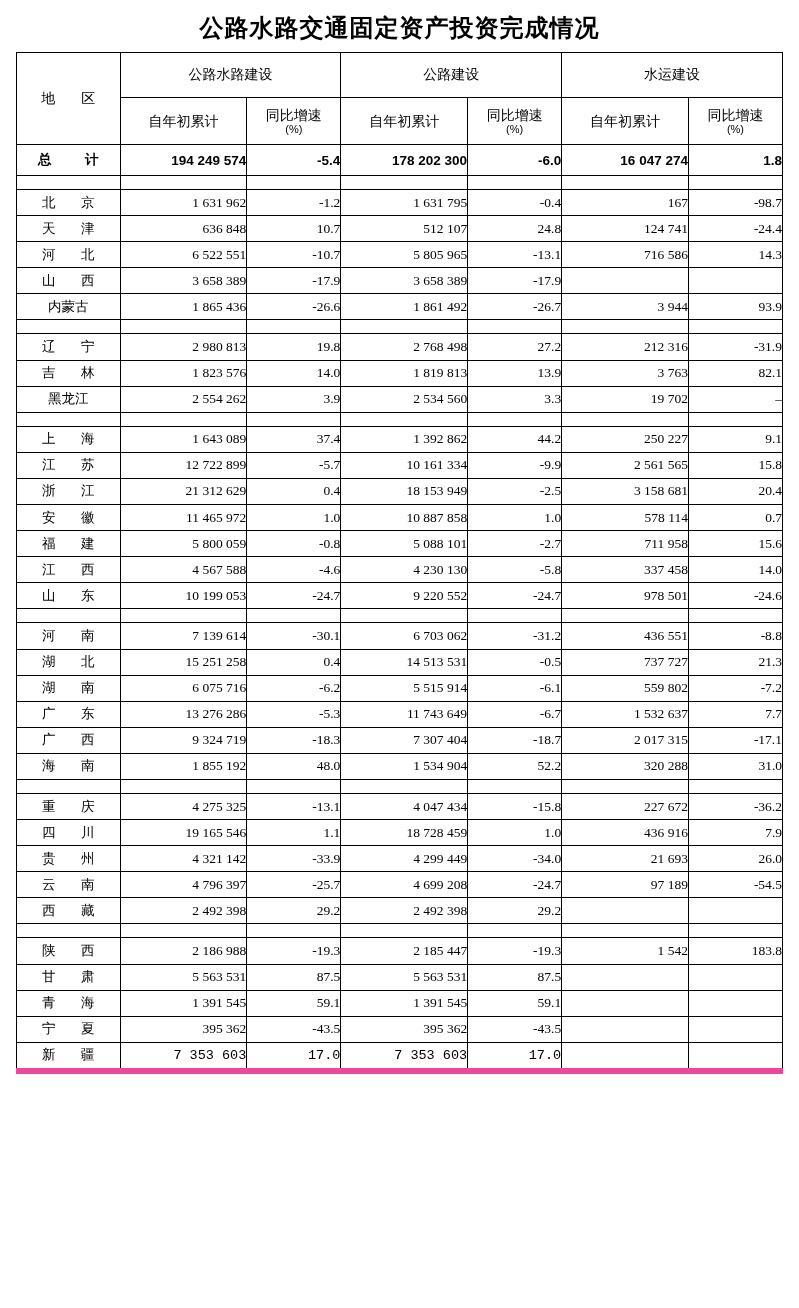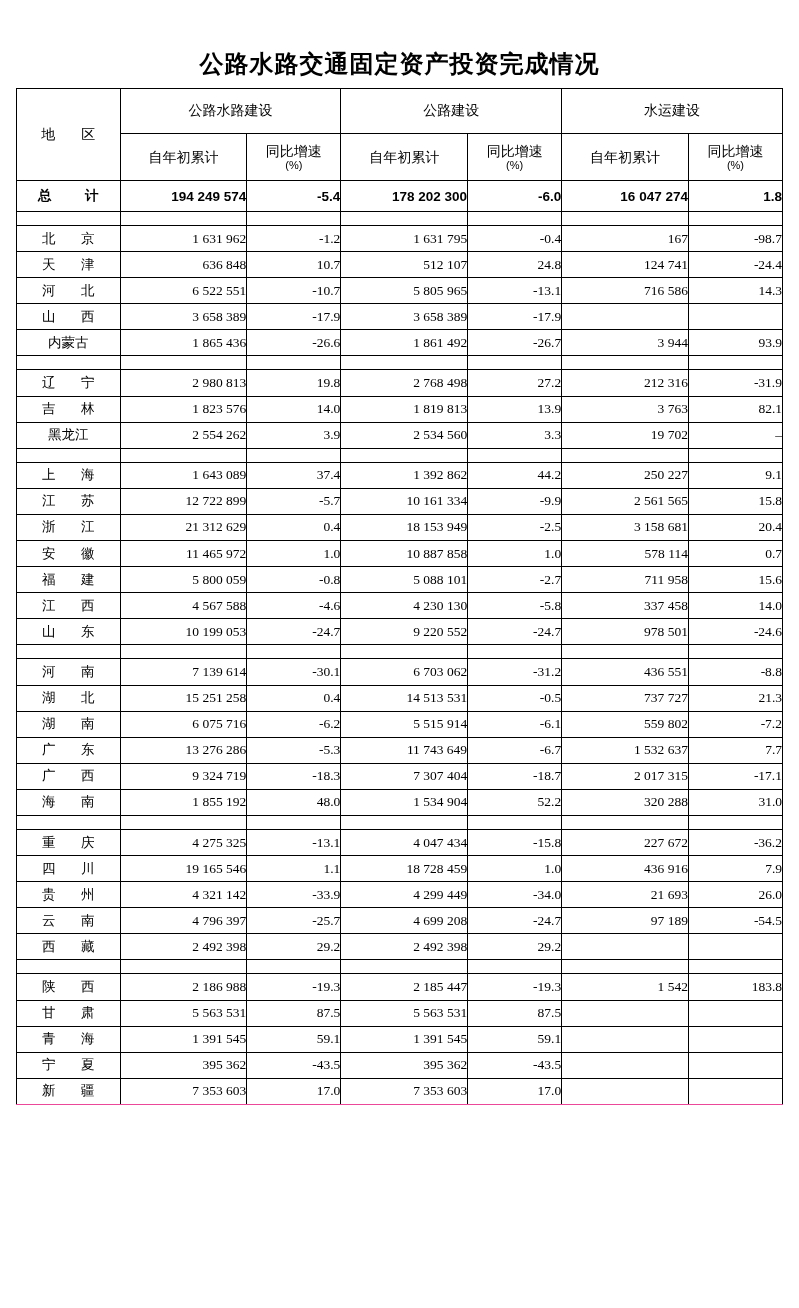--- a/index.html
+++ b/index.html
@@ -23,21 +23,20 @@
     position: relative;
   }
   .doc-title {
     text-align: center;
     font-family: "Liberation Sans", sans-serif;
     font-weight: bold;
     font-size: 24px;
     letter-spacing: 1px;
     padding-top: 12px;
     padding-bottom: 8px;
-    margin-top: 36px;
   }
   .unit-line {
     text-align: right;
     font-size: 13px;
     font-family: "Liberation Sans", sans-serif;
     padding-right: 4px;
     padding-bottom: 4px;
   }
   table.main {
     border-collapse: collapse;
@@ -106,21 +105,21 @@
     border-top: none;
     border-bottom: none;
   }
   tbody td {
     border-left: 1px solid #000;
     border-right: 1px solid #000;
     border-top: none;
     border-bottom: none;
   }
   tbody tr.total td { border-top: none; }
-  tbody tr:last-child td { border-bottom: 1px solid #ec4899; }
+  tbody tr:last-child td { border-bottom: 6px solid #ec4899; font-family: Liberation Mono, monospace; }
   thead th { border: 1px solid #000; }
   .note {
     font-size: 12.5px;
     font-family: "Liberation Sans", sans-serif;
     padding-top: 5px;
     line-height: 1.3;
   }
 </style>
 </head>
 <body>

